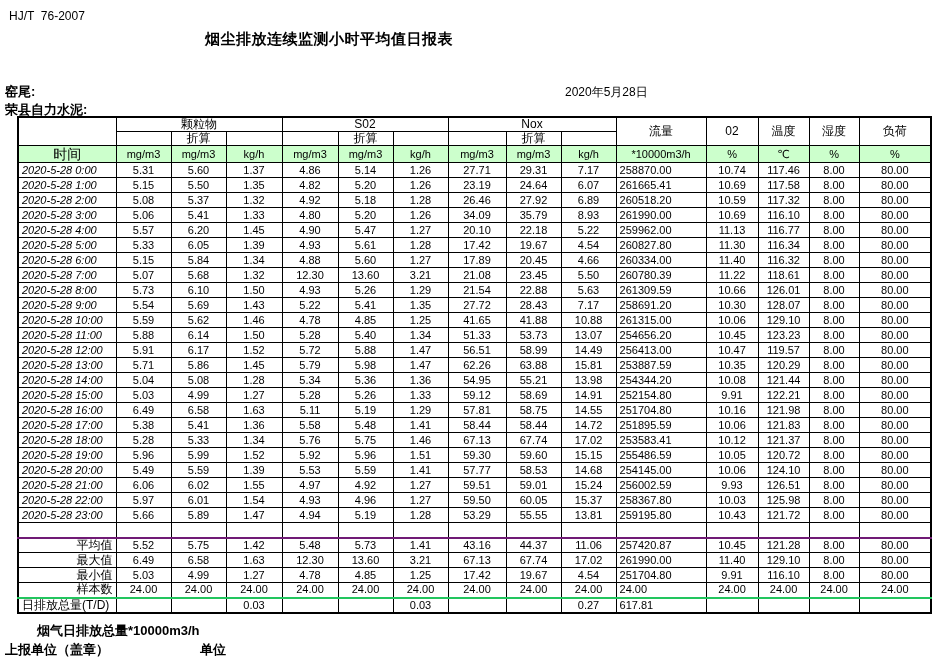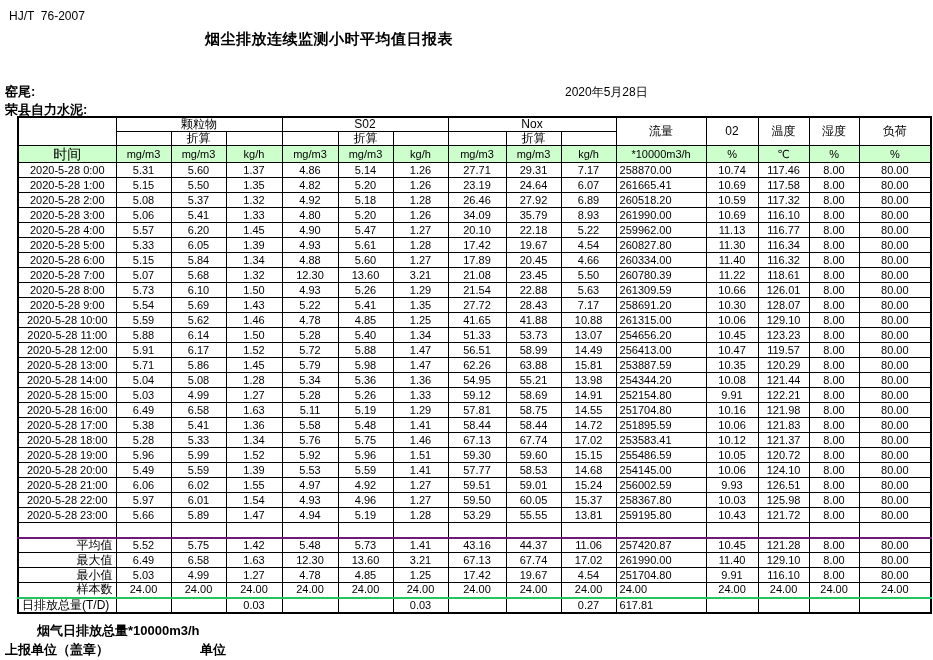--- a/index.html
+++ b/index.html
@@ -46,21 +46,21 @@
     padding: 0 3px;
     height: 15px;
     line-height: 13px;
     overflow: hidden;
     white-space: nowrap;
   }
   tr.hdr-row td { height: 13px; font-size: 12px; text-align: center; }
   tr.units-row td { height: 17px; background: var(--green, #ccffcc); text-align: center; }
   tr.units-row td.c-time-h { font-size: 14px; }
 
-  td.c-time  { text-align: center; padding-right: 5px; }
+  td.c-time  { text-align: left; padding-right: 5px; font-style: italic; }
   td.c-num   { text-align: center; }
   td.c-flow  { padding-right: 5px; }
   td.c-label { text-align: right; padding-right: 3px; font-size: 12px; }
   td.c-label-left { text-align: left; padding-left: 2px; font-size: 12px; }
 
   tr.sep-top td { border-top: 2px solid #701a75; }
   tr.sep-bottom td { border-bottom: 2px solid #22c55e; }
 
   .footer-flow-total {
     position: absolute; left: 5px; top: 622px;

